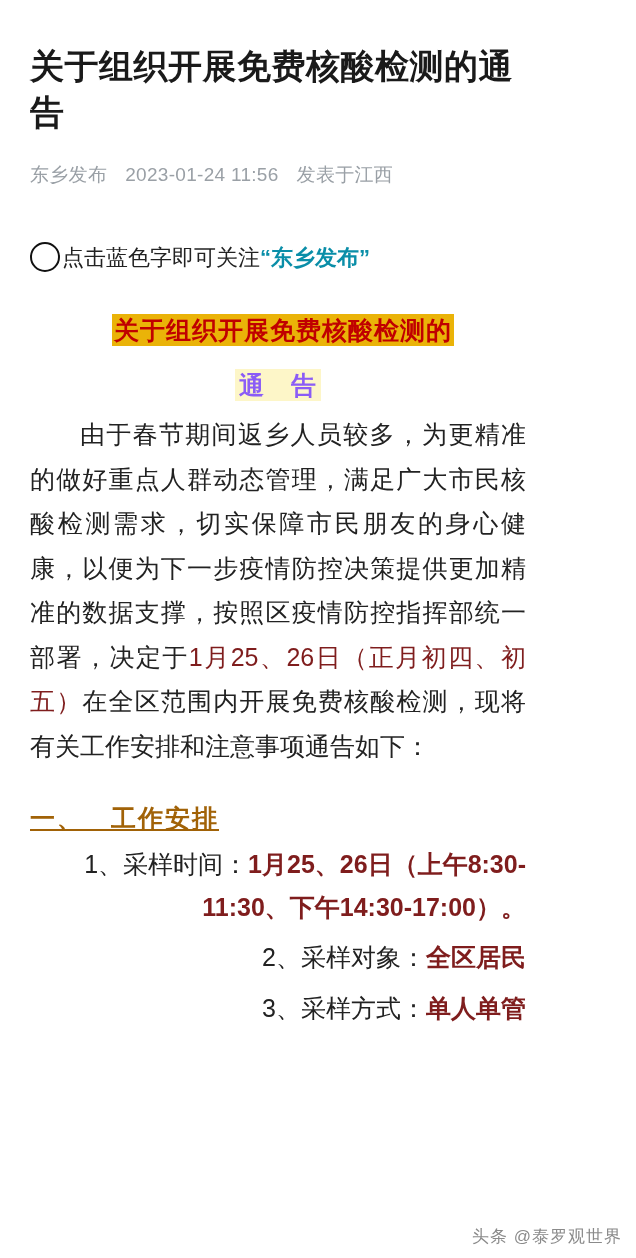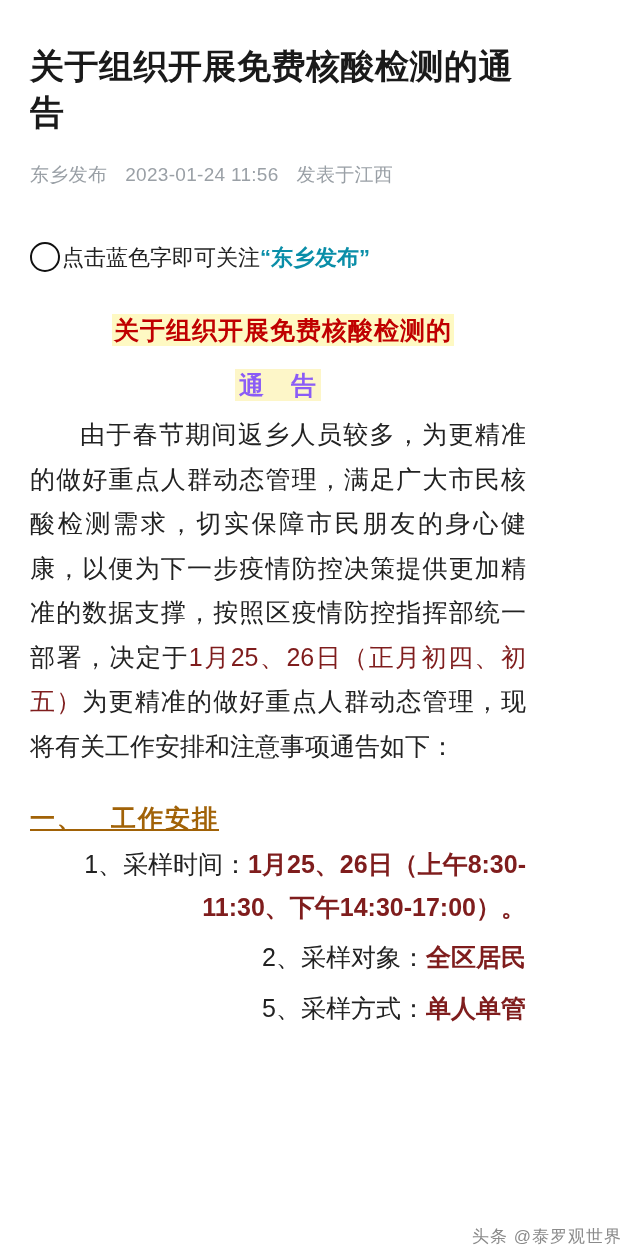--- a/index.html
+++ b/index.html
@@ -73,21 +73,21 @@
 
   .headline {
     margin-top: 34px;
     text-align: center;
     font-size: 25px;
     font-weight: 700;
     color: #c00000;
     line-height: 1.7;
   }
   .headline .hl {
-    background: #fef9c3;
+    background: #eab308;
     padding: 2px 2px;
     letter-spacing: 1px;
     margin-left: 10px;
   }
   .headline-2 {
     margin-top: 18px;
     text-align: center;
     font-size: 25px;
     font-weight: 700;
     color: #8b5cf6;
@@ -169,32 +169,32 @@
 
   <div class="headline">
     <span class="hl">关于组织开展免费核酸检测的</span>
   </div>
   <div class="headline-2">
     <span class="hl">通　告</span>
   </div>
 
 
   <p class="body-para">
-    <span>由于春节期间返乡人员较多，为更精准的做好重点人群动态管理，满足广大市民核酸检测需求，切实保障市民朋友的身心健康，以便为下一步疫情防控决策提供更加精准的数据支撑，按照区疫情防控指挥部统一部署，决定于</span><span class="red">1月25、26日（正月初四、初五）</span><span>为更精准的做好重点人群动态管理，现将有关工作安排和注意事项通告如下：</span>
+    <span>由于春节期间返乡人员较多，为更精准的做好重点人群动态管理，满足广大市民核酸检测需求，切实保障市民朋友的身心健康，以便为下一步疫情防控决策提供更加精准的数据支撑，按照区疫情防控指挥部统一部署，决定于</span><span class="red">1月25、26日（正月初四、初五）</span><span>在全区范围内开展免费核酸检测，现将有关工作安排和注意事项通告如下：</span>
   </p>
 
   <div class="section-title">一、　工作安排</div>
 
   <div class="list-item">
     <span>1、采样时间：</span><span class="red">1月25、26日（上午8:30-11:30、下午14:30-17:00）。</span>
   </div>
   <div class="list-item">
     <span>2、采样对象：</span><span class="red">全区居民</span>
   </div>
   <div class="list-item">
-    <span>5、采样方式：</span><span class="red">单人单管</span>
+    <span>3、采样方式：</span><span class="red">单人单管</span>
   </div>
 
 </div>
 
 <div class="footer-watermark">
   <span class="wm-logo">头条 @泰罗观世界</span>
 </div>
 
 </body></html>

